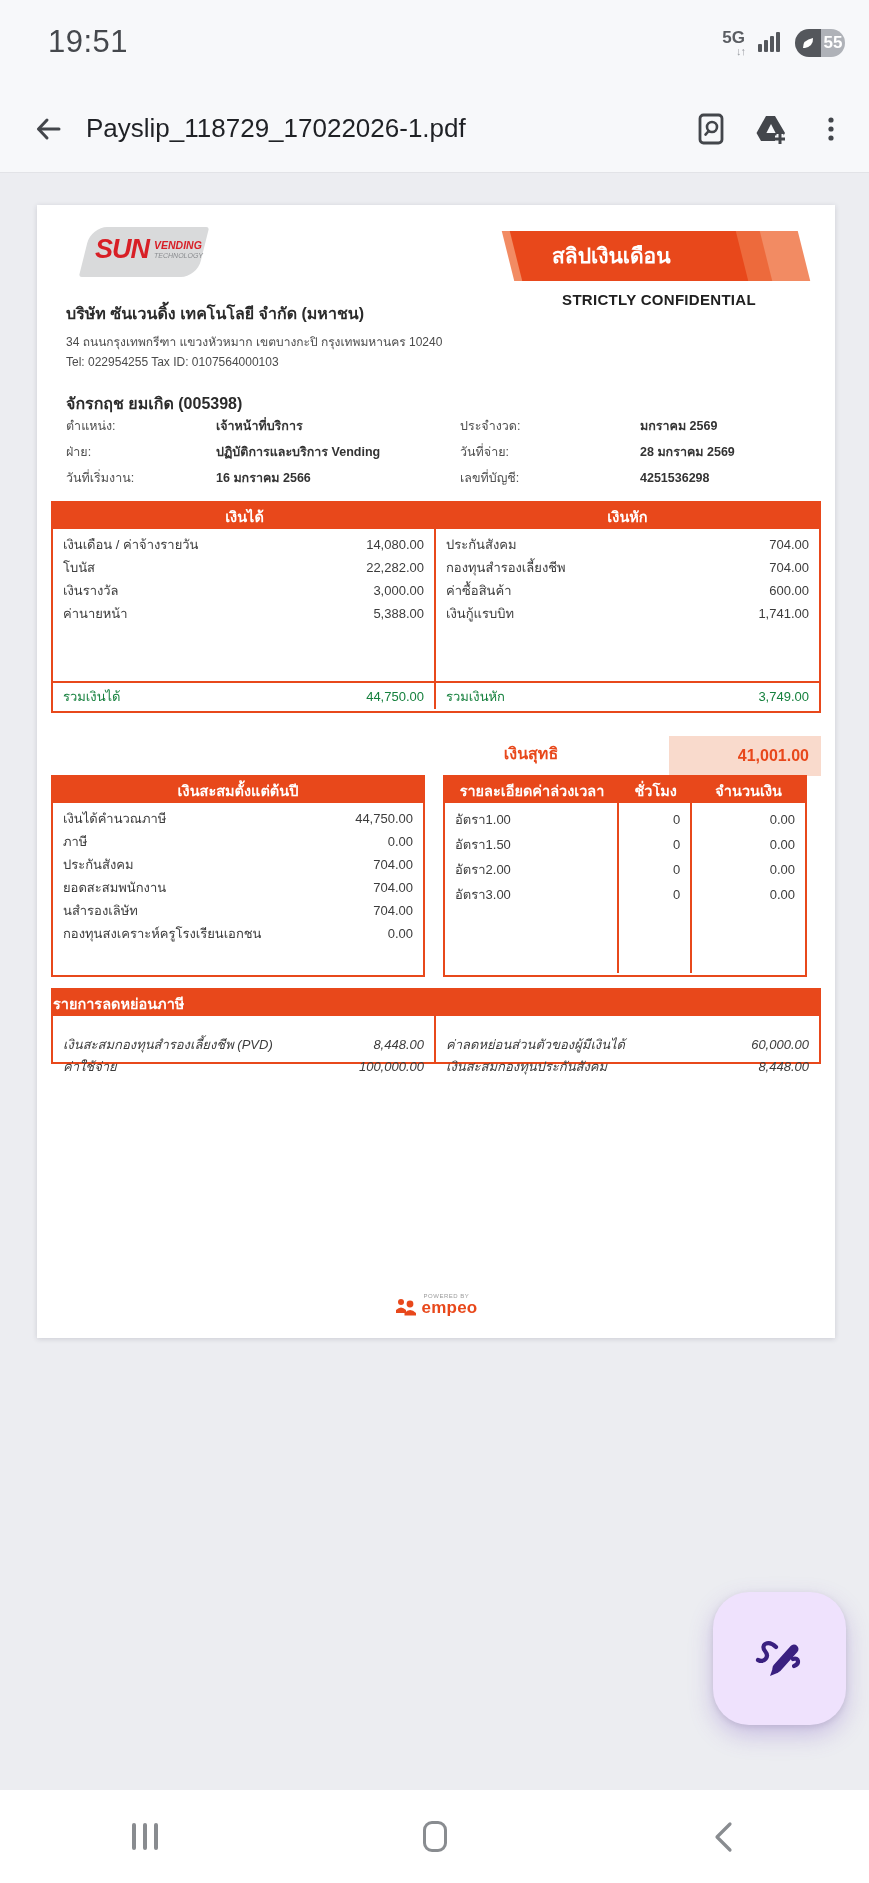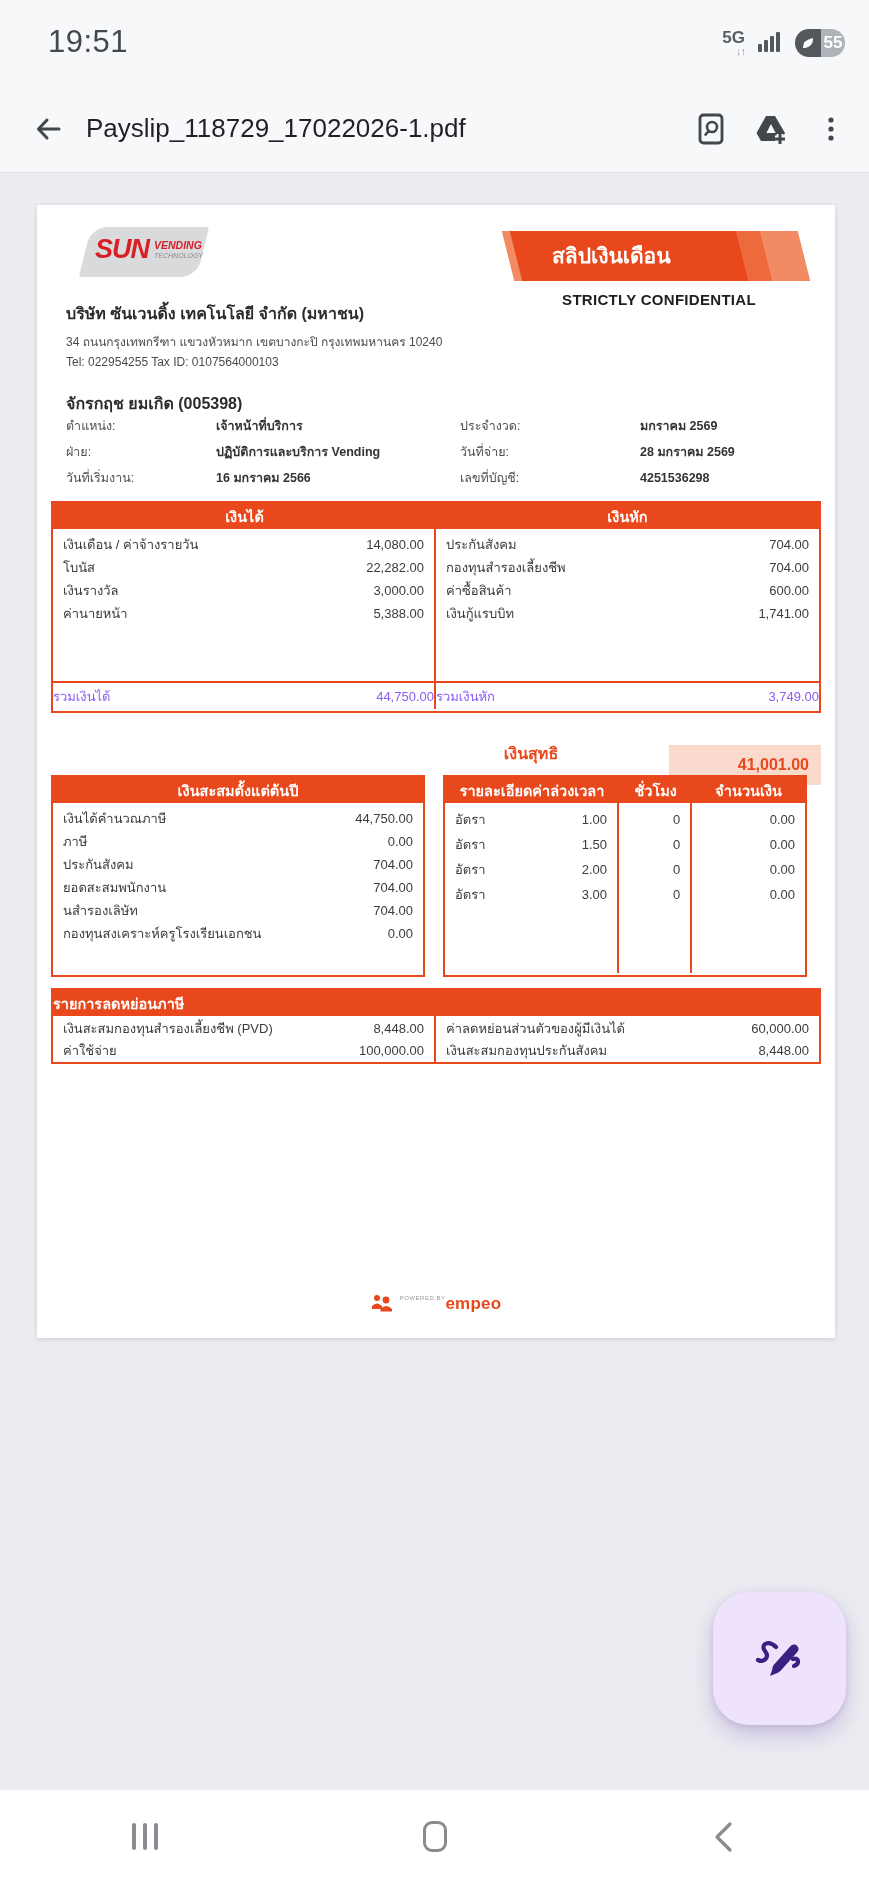--- a/index.html
+++ b/index.html
@@ -69,51 +69,51 @@
   .pair-row { display:flex; justify-content:space-between; align-items:center; font-size:13px; color:#3C3C3C; line-height:23px; padding:0 10px; }
   .pair-row .amt { font-variant-numeric:tabular-nums; }
   
   .main-table { left:14px; top:296px; width:770px; height:212px; }
   .main-table .ohead { height:26px; }
   .main-table .ohead .hc { width:50%; }
   .main-body { display:flex; height:152px; }
   .main-body .col { width:50%; padding-top:4px; }
   .main-body .col.l { border-right:2px solid #E8481B; }
   .main-total { display:flex; border-top:2px solid #E8481B; height:28px; }
-  .main-total .cell { width:50%; display:flex; justify-content:space-between; align-items:center; font-size:13px; color:#8b5cf6; padding:0 0; }
+  .main-total .cell { width:50%; display:flex; justify-content:space-between; align-items:center; font-size:13px; color:#15803d; padding:0 10px; }
   .main-total .cell.l { border-right:2px solid #E8481B; }
   
   .net-row { left:14px; top:528px; width:770px; height:40px; }
   .net-label { position:absolute; left:400px; top:8px; width:160px; text-align:center; color:#E8481B; font-size:16px; font-weight:700; }
-  .net-box { position:absolute; right:0; top:12px; width:152px; height:40px; background:#F9DACC; color:#E8481B;
+  .net-box { position:absolute; right:0; top:3px; width:152px; height:40px; background:#F9DACC; color:#E8481B;
              font-size:16px; font-weight:700; display:flex; align-items:center; justify-content:flex-end; padding-right:12px; }
   
   .ytd-table { left:14px; top:570px; width:374px; height:202px; }
   .ytd-table .ohead { height:26px; justify-content:center; }
   .ytd-body { padding-top:4px; }
   .ot-table { left:406px; top:570px; width:364px; height:202px; }
   .ot-table .ohead { height:26px; }
   .ot-h1 { width:176px; } .ot-h2 { width:74px; } .ot-h3 { width:114px; }
   .ot-body { display:flex; height:170px; }
   .ot-c { padding-top:4px; }
   .ot-c1 { width:176px; border-right:2px solid #E8481B; }
   .ot-c2 { width:74px;  border-right:2px solid #E8481B; }
   .ot-c3 { width:114px; }
-  .ot-cell { font-size:13px; color:#3C3C3C; line-height:25px; padding:0 10px; display:flex; justify-content:space-between; }
+  .ot-cell { font-size:13px; color:#3C3C3C; line-height:25px; padding:0 10px; display:flex; }
   .ot-cell.num { justify-content:flex-end; }
   
   .tax-table { left:14px; top:783px; width:770px; height:76px; }
   .tax-table .ohead { height:26px; justify-content:flex-start; }
   .tax-body { display:flex; height:46px; }
-  .tax-col { width:50%; padding-top:2px; }
+  .tax-col { width:50%; padding-top:18px;font-style:italic; }
   .tax-col.l { border-right:2px solid #E8481B; }
   .tax-col .pair-row { line-height:22px; }
   
   .empeo { left:0; top:1088px; width:798px; display:flex; align-items:flex-end; justify-content:center; gap:5px; }
-  .empeo-txt { display:flex; flex-direction:row; line-height:1; }
+  .empeo-txt { display:flex; flex-direction:column; line-height:1; }
   .powered { font-size:6px; color:#9B9B9B; letter-spacing:.5px; margin-left:2px; }
   .empeo-brand { font-size:17px; color:#E8481B; font-weight:600; letter-spacing:.2px; }
   
   .fab { position:absolute; left:713px; top:1592px; width:133px; height:133px; border-radius:36px;
          background:#EFE2FD; border:none; cursor:pointer; display:flex; align-items:center; justify-content:center;
          box-shadow:0 10px 24px rgba(110,70,190,.28), 0 2px 6px rgba(0,0,0,.10); }
   
   .navbar { position:absolute; left:0; top:1790px; width:869px; height:93px; background:#FFFFFF; display:flex; align-items:center; }
   .nav-btn { flex:1; height:100%; display:flex; align-items:center; justify-content:center; background:transparent; border:none; cursor:pointer; }
   .recents-icon { display:flex; gap:7px; }

